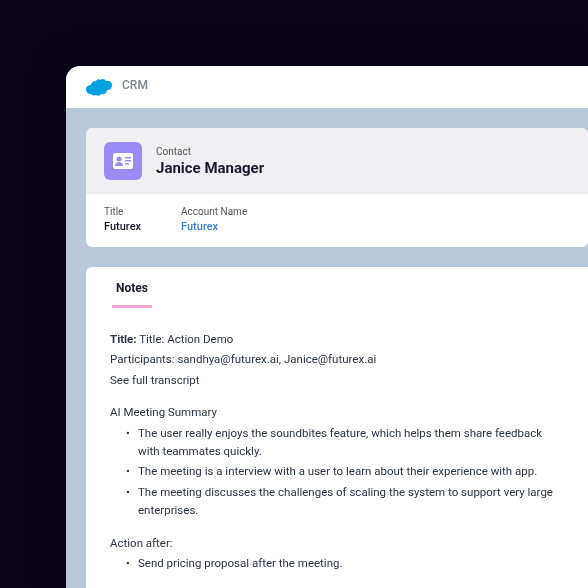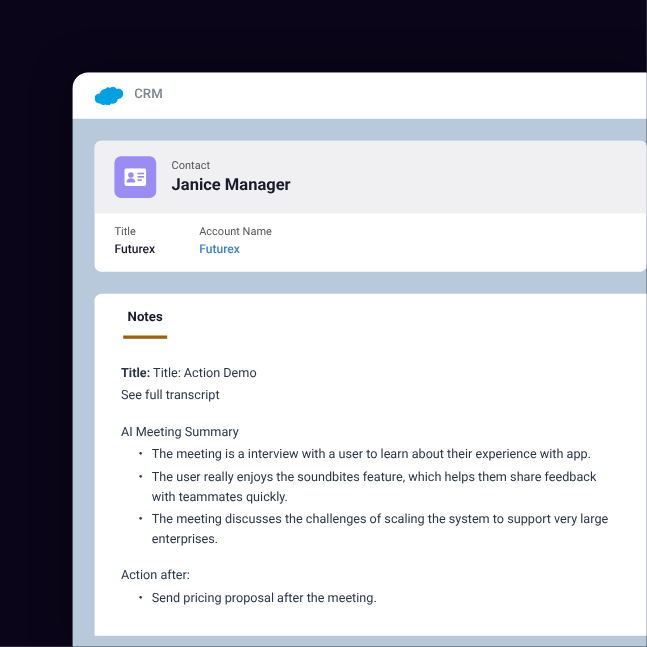--- a/index.html
+++ b/index.html
@@ -110,21 +110,21 @@
       margin-top: 20px;
       border-radius: 6px 0 0 0;
       padding: 0 24px 24px 24px;
     }
     .notes-tab {
       display: inline-block;
       padding: 14px 4px 10px 4px;
       font-size: 12px;
       font-weight: 700;
       color: #1a1a2e;
-      border-bottom: 3px solid #a16207;
+      border-bottom: 3px solid #f9a8d4;
       margin-left: 2px;
     }
     .notes-body {
       padding-top: 22px;
       color: #2a3547;
       font-size: 11.5px;
       line-height: 1.6;
     }
     .note-line {
       margin-bottom: 2px;
@@ -200,26 +200,27 @@
 
     <div class="notes-card">
       <div>
         <span class="notes-tab">Notes</span>
       </div>
       <div class="notes-body">
         <div class="note-line">
           <span class="note-label">Title:</span>
           <span>Title: Action Demo</span>
         </div>
+        <div class="note-line">Participants: sandhya@futurex.ai, Janice@futurex.ai</div>
         <div class="note-line">See full transcript</div>
 
         <div class="section-title">AI Meeting Summary</div>
         <ul class="bullet-list">
+          <li>The user really enjoys the soundbites feature, which helps them share feedback with teammates quickly.</li>
           <li>The meeting is a interview with a user to learn about their experience with app.</li>
-          <li>The user really enjoys the soundbites feature, which helps them share feedback with teammates quickly.</li>
           <li>The meeting discusses the challenges of scaling the system to support very large enterprises.</li>
         </ul>
 
         <div class="section-title">Action after:</div>
         <ul class="bullet-list">
           <li>Send pricing proposal after the meeting.</li>
 
         </ul>
       </div>
     </div>

